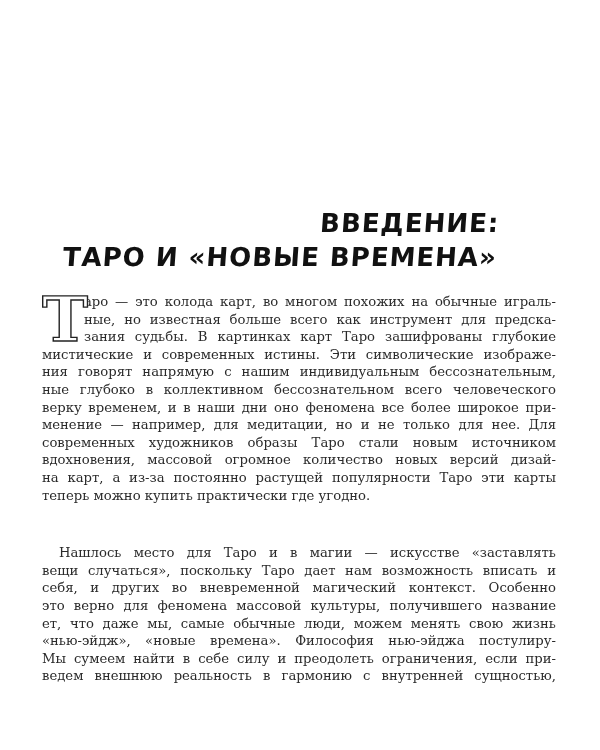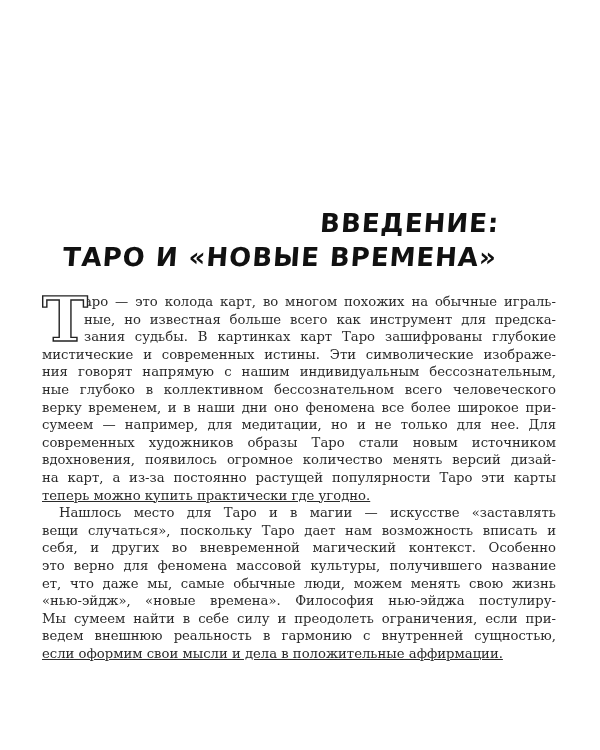--- a/index.html
+++ b/index.html
@@ -14,23 +14,23 @@
   }
   .heading div { white-space: nowrap; }
   .body-text {
     position: absolute; left: 42px; top: 293px; width: 514px;
     font-family: "DejaVu Serif", serif; font-size: 13.2px; color: #2a2a2a;
   }
   .line {
     height: 17.6px; line-height: 17.6px; white-space: nowrap;
     text-align: justify; text-align-last: justify; overflow: visible;
   }
-  .line.last { text-align-last: left; text-decoration: underline; }
+  .line.last { text-align-last: left; }
   .line.indent-drop { margin-left: 42px; }
-  .line.para-indent { padding-left: 17px; }
+  .line.para-indent { padding-left: 17px; margin-top: 40px; }
   .dropcap {
     position: absolute; left: 0px; top: 1px; width: 40px; height: 52px;
     font-family: "DejaVu Serif", serif; font-size: 62px; line-height: 52px;
     color: #fff; -webkit-text-stroke: 1.4px #222; font-weight: bold;
   }
 </style>
 </head>
 <body>
 
 <div class="page">
@@ -44,33 +44,32 @@
     <div class="dropcap">Т</div>
 
     <div>
       <div class="line indent-drop">аро — это колода карт, во многом похожих на обычные играль-</div>
       <div class="line indent-drop">ные, но известная больше всего как инструмент для предска-</div>
       <div class="line indent-drop">зания судьбы. В картинках карт Таро зашифрованы глубокие</div>
       <div class="line">мистические и современных истины. Эти символические изображе-</div>
       <div class="line">ния говорят напрямую с нашим индивидуальным бессознательным,</div>
       <div class="line">ные глубоко в коллективном бессознательном всего человеческого</div>
       <div class="line">верку временем, и в наши дни оно феномена все более широкое при-</div>
-      <div class="line">сумеем — например, для медитации, но и не только для нее. Для</div>
+      <div class="line">менение — например, для медитации, но и не только для нее. Для</div>
       <div class="line">современных художников образы Таро стали новым источником</div>
-      <div class="line">вдохновения, появилось огромное количество менять версий дизай-</div>
+      <div class="line">вдохновения, массовой огромное количество новых версий дизай-</div>
       <div class="line">на карт, а из-за постоянно растущей популярности Таро эти карты</div>
       <div class="line last">теперь можно купить практически где угодно.</div>
     </div>
 
     <div>
       <div class="line para-indent">Нашлось место для Таро и в магии — искусстве «заставлять</div>
       <div class="line">вещи случаться», поскольку Таро дает нам возможность вписать и</div>
       <div class="line">себя, и других во вневременной магический контекст. Особенно</div>
       <div class="line">это верно для феномена массовой культуры, получившего название</div>
       <div class="line">ет, что даже мы, самые обычные люди, можем менять свою жизнь</div>
       <div class="line">«нью-эйдж», «новые времена». Философия нью-эйджа постулиру-</div>
       <div class="line">Мы сумеем найти в себе силу и преодолеть ограничения, если при-</div>
       <div class="line">ведем внешнюю реальность в гармонию с внутренней сущностью,</div>
-      <div class="line last">если оформим свои мысли и дела в положительные аффирмации.</div>
     </div>
   </div>
 
 </div>
 
 </body></html>

